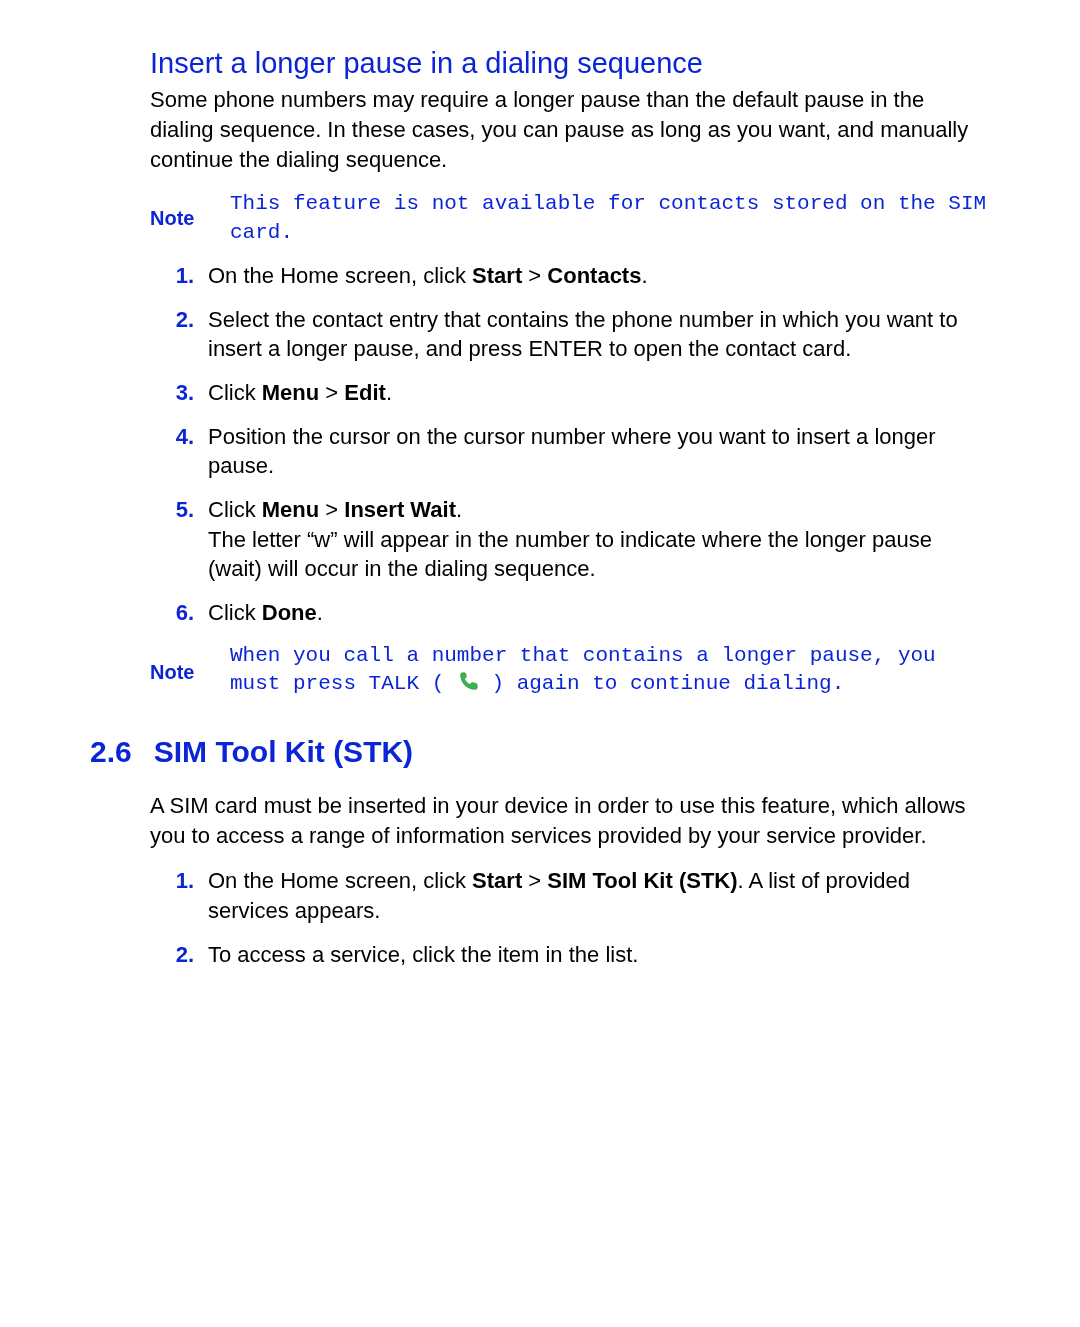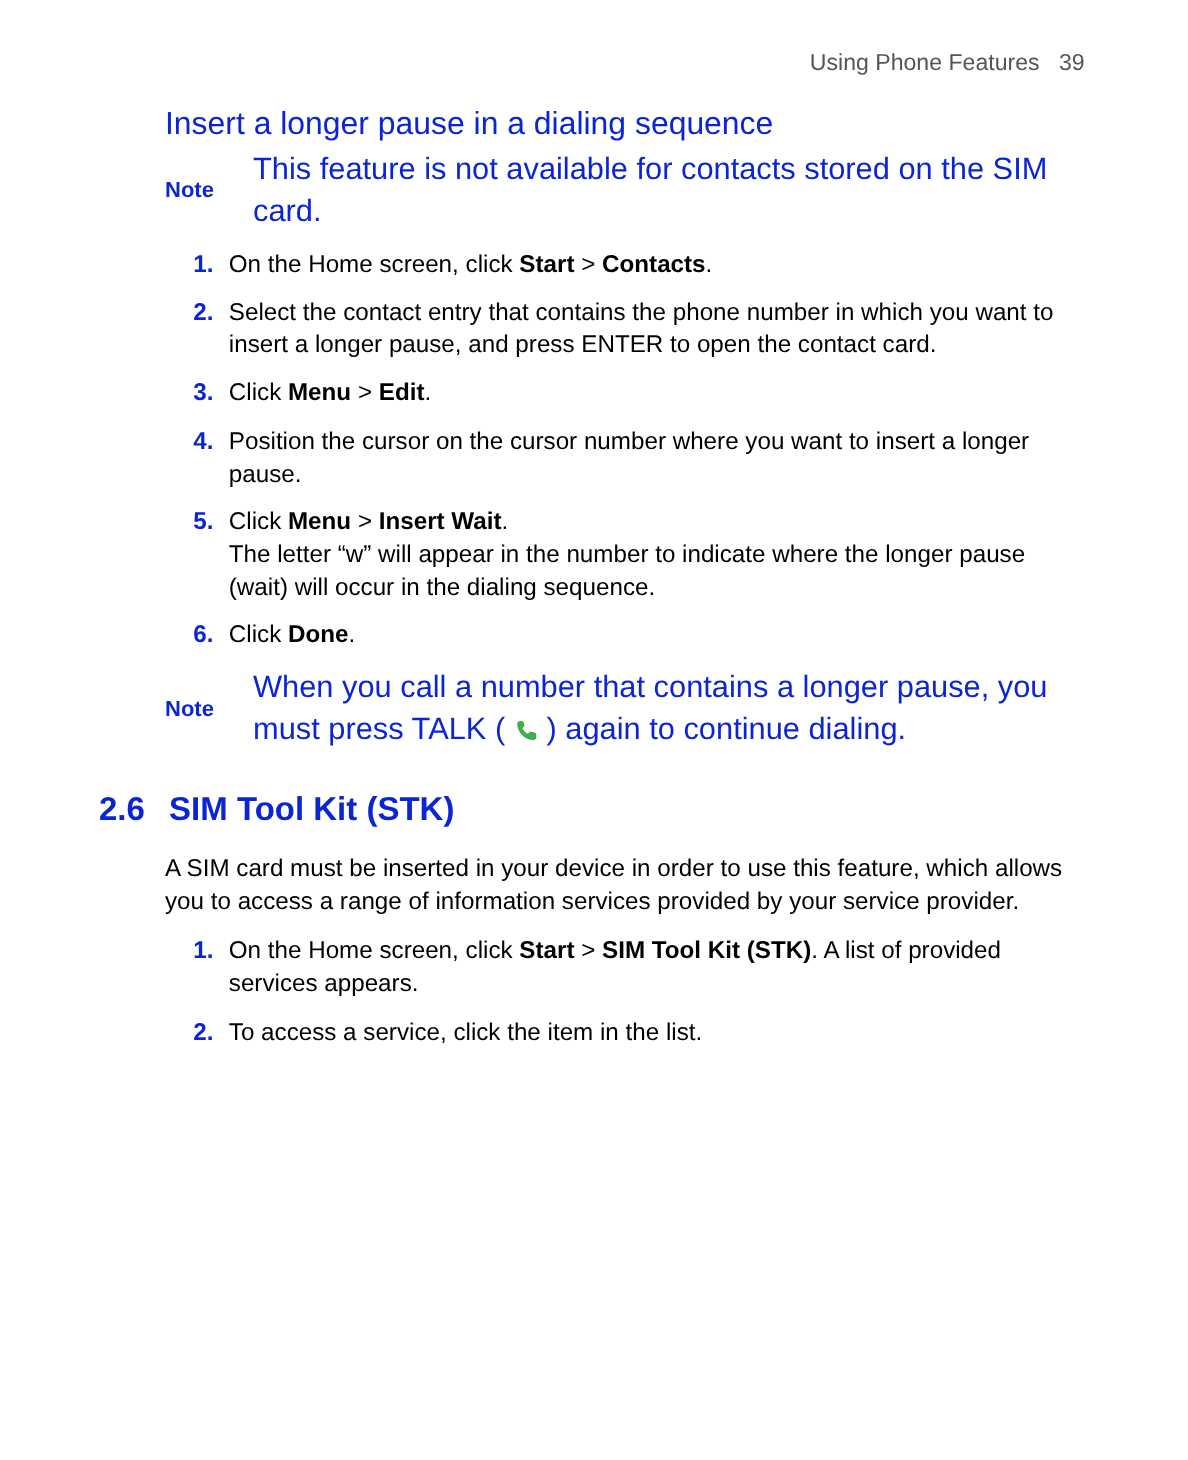--- a/index.html
+++ b/index.html
@@ -37,22 +37,23 @@
     align-items: center;
   }
   .note-label {
     color: #0b25d6;
     font-weight: 700;
     flex: 0 0 80px;
     font-size: 20px;
   }
   .note-text {
     color: #0b25d6;
-    font-size: 28px;
+    font-size: 21px;
     flex: 1 1 auto;
+    font-family: Liberation Mono, monospace;
   }
   ol.steps {
     list-style: none;
     margin: 0 0 14px 60px;
     padding: 0;
   }
   ol.steps > li {
     display: flex;
     align-items: flex-start;
     margin-bottom: 14px;
@@ -79,27 +80,24 @@
   .talk-icon {
     display: inline-block;
     vertical-align: -4px;
   }
 </style>
 </head>
 <body>
 
 <div class="page">
 
-  <div class="runhead">
-    <span>Using Phone Features</span>
-    &nbsp;&nbsp;<span>39</span>
-  </div>
 
   <div class="subheading">Insert a longer pause in a dialing sequence</div>
 
+  <p class="para">Some phone numbers may require a longer pause than the default pause in the dialing sequence. In these cases, you can pause as long as you want, and manually continue the dialing sequence.</p>
 
   <div class="note-row">
     <div class="note-label">Note</div>
     <div class="note-text">This feature is not available for contacts stored on the SIM card.</div>
   </div>
 
   <ol class="steps">
     <li>
       <div class="step-num">1.</div>
       <div class="step-body">

